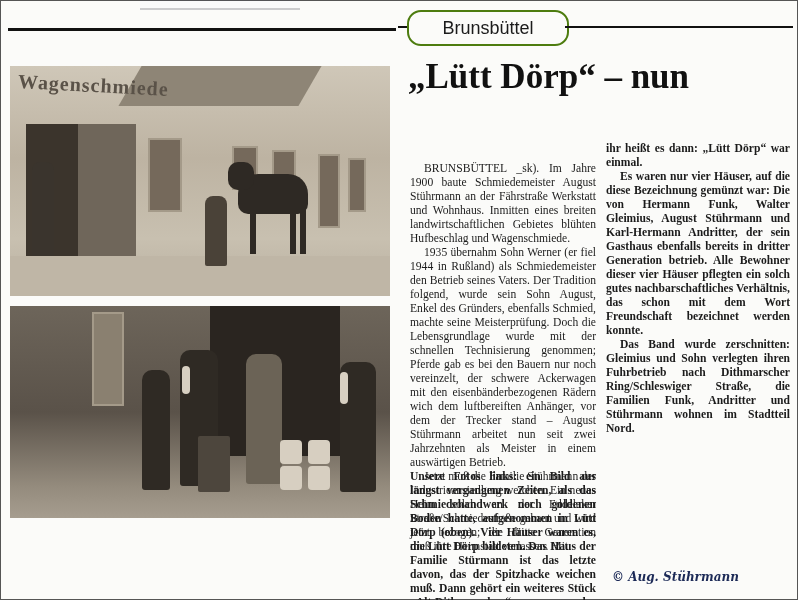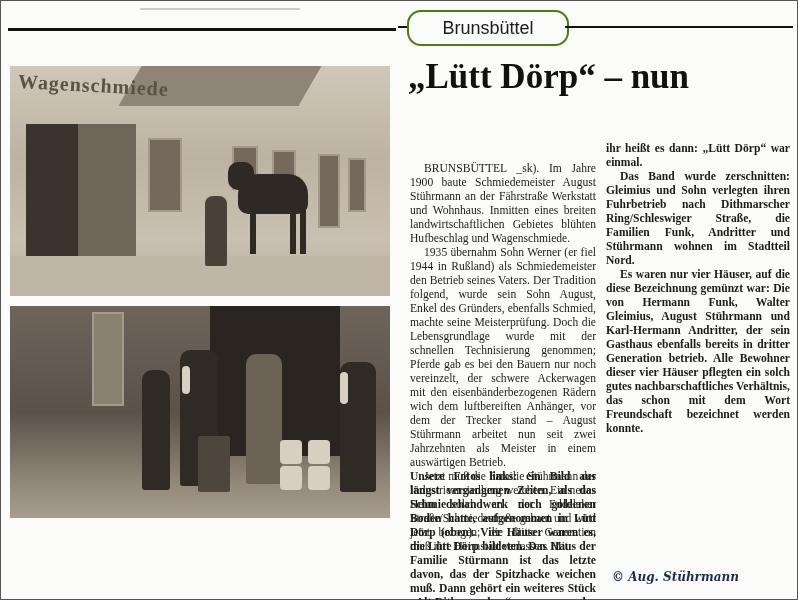--- a/index.html
+++ b/index.html
@@ -87,19 +87,19 @@
 </div>
 
 <div class="col col1">
   <p class="first">BRUNSBÜTTEL _sk). Im Jahre 1900 baute Schmiedemeister August Stührmann an der Fährstraße Werkstatt und Wohnhaus. Inmitten eines breiten landwirtschaftlichen Gebietes blühten Hufbeschlag und Wagenschmiede.</p>
   <p>1935 übernahm Sohn Werner (er fiel 1944 in Rußland) als Schmiedemeister den Betrieb seines Vaters. Der Tradition folgend, wurde sein Sohn August, Enkel des Gründers, ebenfalls Schmied, machte seine Meisterprüfung. Doch die Lebensgrundlage wurde mit der schnellen Technisierung genommen; Pferde gab es bei den Bauern nur noch vereinzelt, der schwere Ackerwagen mit den eisenbänderbezogenen Rädern wich dem luftbereiften Anhänger, vor dem der Trecker stand – August Stührmann arbeitet nun seit zwei Jahrzehnten als Meister in einem auswärtigen Betrieb.</p>
   <p>Jetzt muß die Familie Stührmann der Industrieansiedlung weichen. Ein neues Heim solch an der Eddelaker Straße/Schmiedestraße gebaut und wird jetzt bezogen; die dritte Generation muß ihre Heimstatt verlassen. Mit</p>
 </div>
 
 <div class="col col2">
   <p style="text-indent:0">ihr heißt es dann: „Lütt Dörp“ war einmal.</p>
+  <p>Es waren nur vier Häuser, auf die diese Bezeichnung gemünzt war: Die von Hermann Funk, Walter Gleimius, August Stührmann und Karl-Hermann Andritter, der sein Gasthaus ebenfalls bereits in dritter Generation betrieb. Alle Bewohner dieser vier Häuser pflegten ein solch gutes nachbarschaftliches Verhältnis, das schon mit dem Wort Freundschaft bezeichnet werden konnte.</p>
   <p>Das Band wurde zerschnitten: Gleimius und Sohn verlegten ihren Fuhrbetrieb nach Dithmarscher Ring/Schleswiger Straße, die Familien Funk, Andritter und Stührmann wohnen im Stadtteil Nord.</p>
-  <p>Es waren nur vier Häuser, auf die diese Bezeichnung gemünzt war: Die von Hermann Funk, Walter Gleimius, August Stührmann und Karl-Hermann Andritter, der sein Gasthaus ebenfalls bereits in dritter Generation betrieb. Alle Bewohner dieser vier Häuser pflegten ein solch gutes nachbarschaftliches Verhältnis, das schon mit dem Wort Freundschaft bezeichnet werden konnte.</p>
 </div>
 
 <div class="caption">Unsere Fotos links: ein Bild aus längst vergangenen Zeiten, als das Schmiedehandwerk noch goldenen Boden hatte, aufgenommen in Lütt Dörp (oben). Vier Häuser waren es, die Lütt Dörp bildeten. Das Haus der Familie Stürmann ist das letzte davon, das der Spitzhacke weichen muß. Dann gehört ein weiteres Stück „Alt-Dithmarschen“ der Vergangenheit an (unten).</div>
 
 <div class="copyright">© Aug. Stührmann</div>
 
 </body></html>

